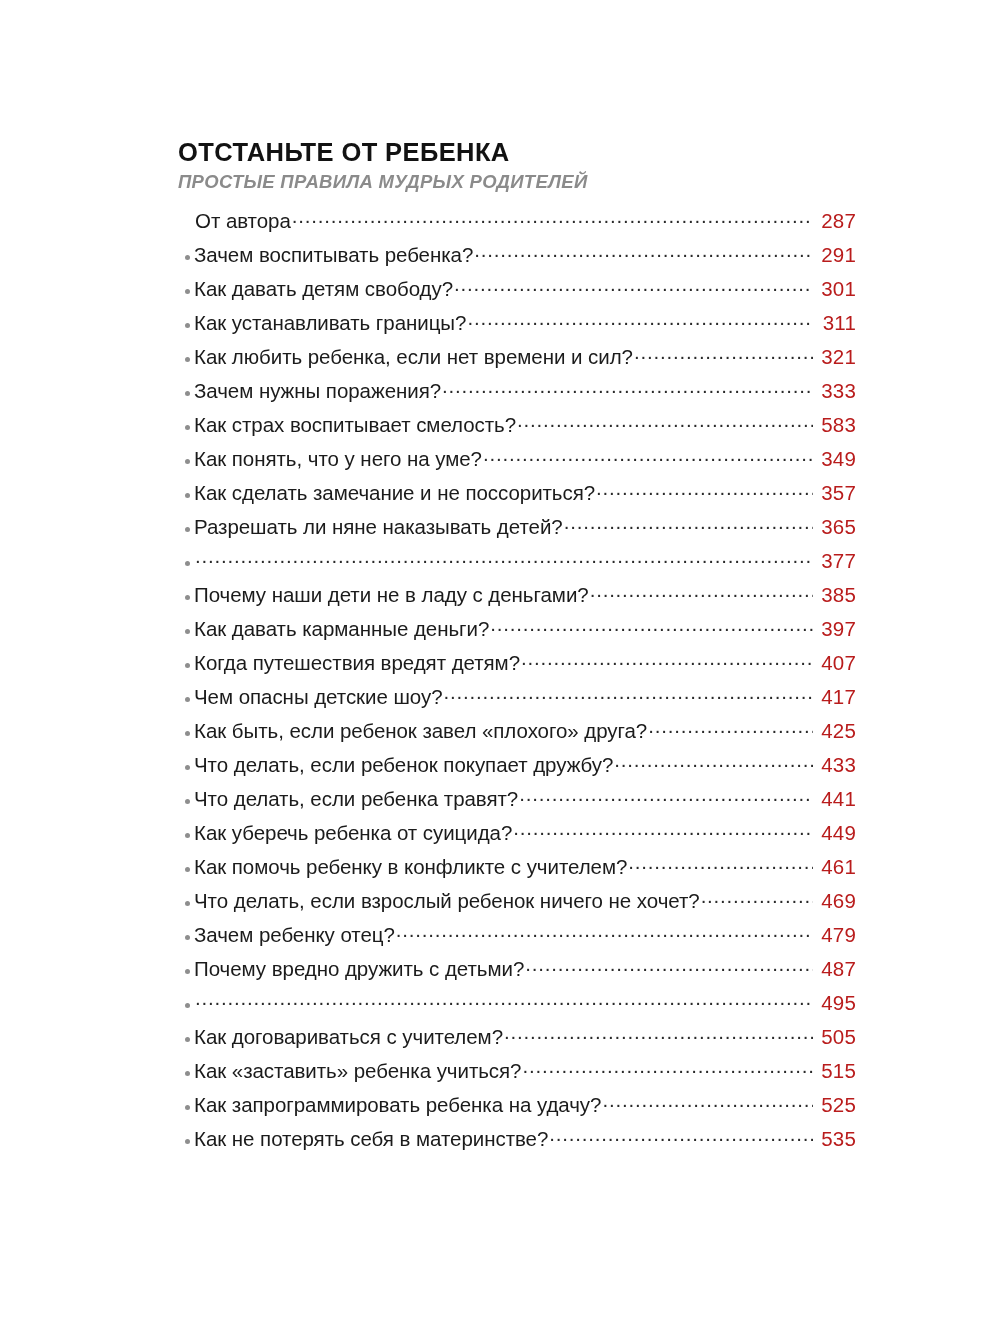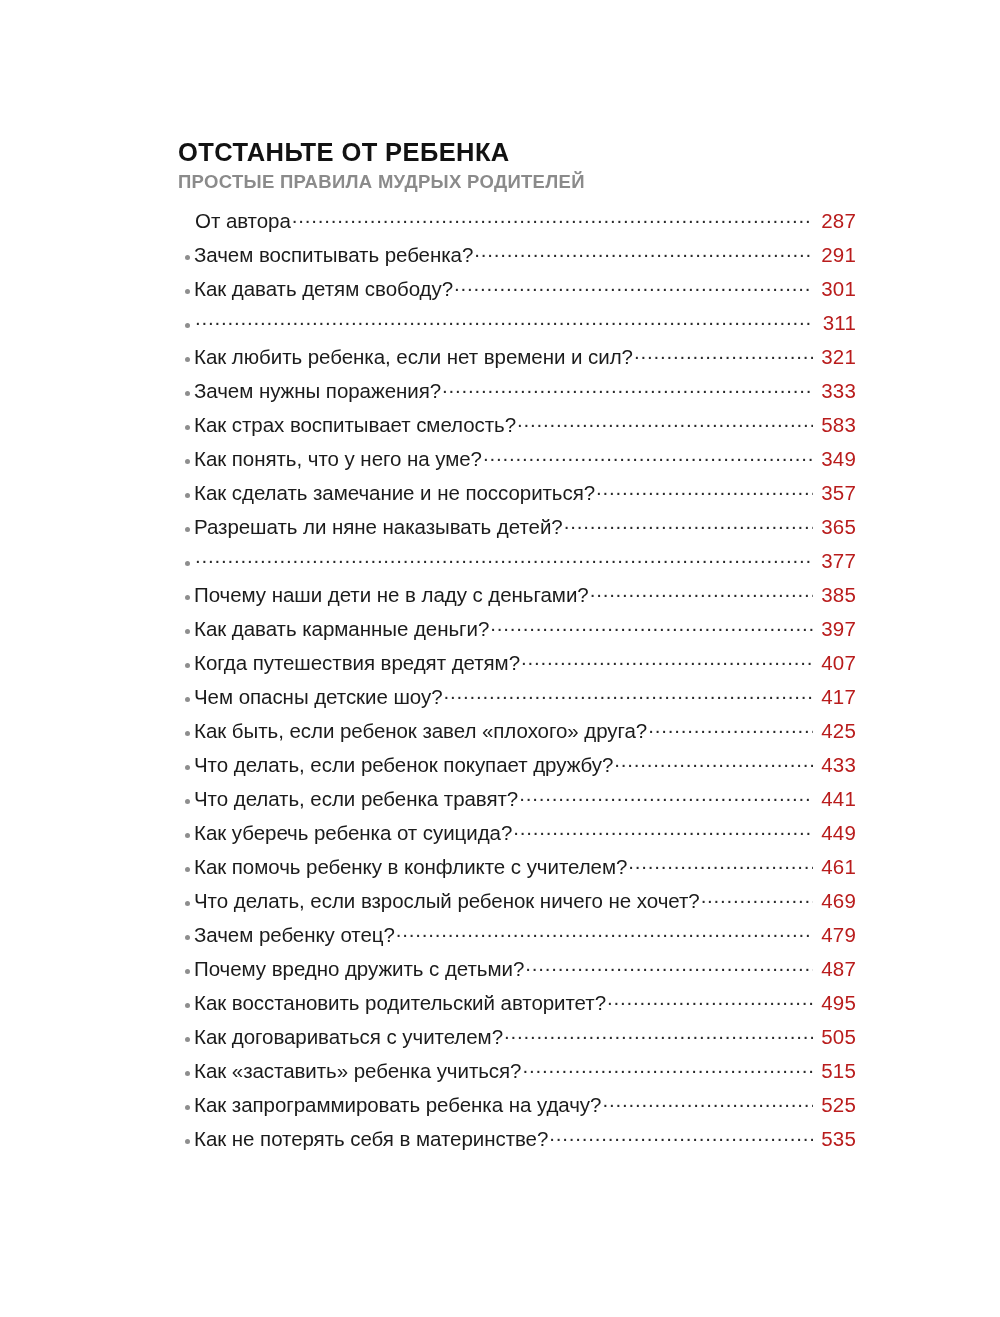--- a/index.html
+++ b/index.html
@@ -44,20 +44,21 @@
   }
 
   .toc-subtitle {
     font-size: 18.5px;
     font-weight: bold;
     letter-spacing: 0.3px;
     color: #8b8b8b;
     line-height: 1.15;
     margin: 0 0 14px 0;
     white-space: nowrap;
+    font-style: italic;
   }
 
   .toc-list {
     list-style: none;
     margin: 16px;
     padding: 0;
   }
 
   .toc-row {
     position: relative;
@@ -138,20 +139,21 @@
           <span class="toc-page">291</span>
         </li>
         <li class="toc-row">
           <span class="toc-bullet"></span>
           <span class="toc-label">Как давать детям свободу?</span>
           <span class="toc-leader"></span>
           <span class="toc-page">301</span>
         </li>
         <li class="toc-row">
           <span class="toc-bullet"></span>
+          <span class="toc-label">Как устанавливать границы?</span>
           <span class="toc-leader"></span>
           <span class="toc-page">311</span>
         </li>
         <li class="toc-row">
           <span class="toc-bullet"></span>
           <span class="toc-label">Как любить ребенка, если нет времени и сил?</span>
           <span class="toc-leader"></span>
           <span class="toc-page">321</span>
         </li>
         <li class="toc-row">
@@ -256,21 +258,20 @@
           <span class="toc-page">479</span>
         </li>
         <li class="toc-row">
           <span class="toc-bullet"></span>
           <span class="toc-label">Почему вредно дружить с детьми?</span>
           <span class="toc-leader"></span>
           <span class="toc-page">487</span>
         </li>
         <li class="toc-row">
           <span class="toc-bullet"></span>
-          <span class="toc-label">Как восстановить родительский авторитет?</span>
           <span class="toc-leader"></span>
           <span class="toc-page">495</span>
         </li>
         <li class="toc-row">
           <span class="toc-bullet"></span>
           <span class="toc-label">Как договариваться с учителем?</span>
           <span class="toc-leader"></span>
           <span class="toc-page">505</span>
         </li>
         <li class="toc-row">

